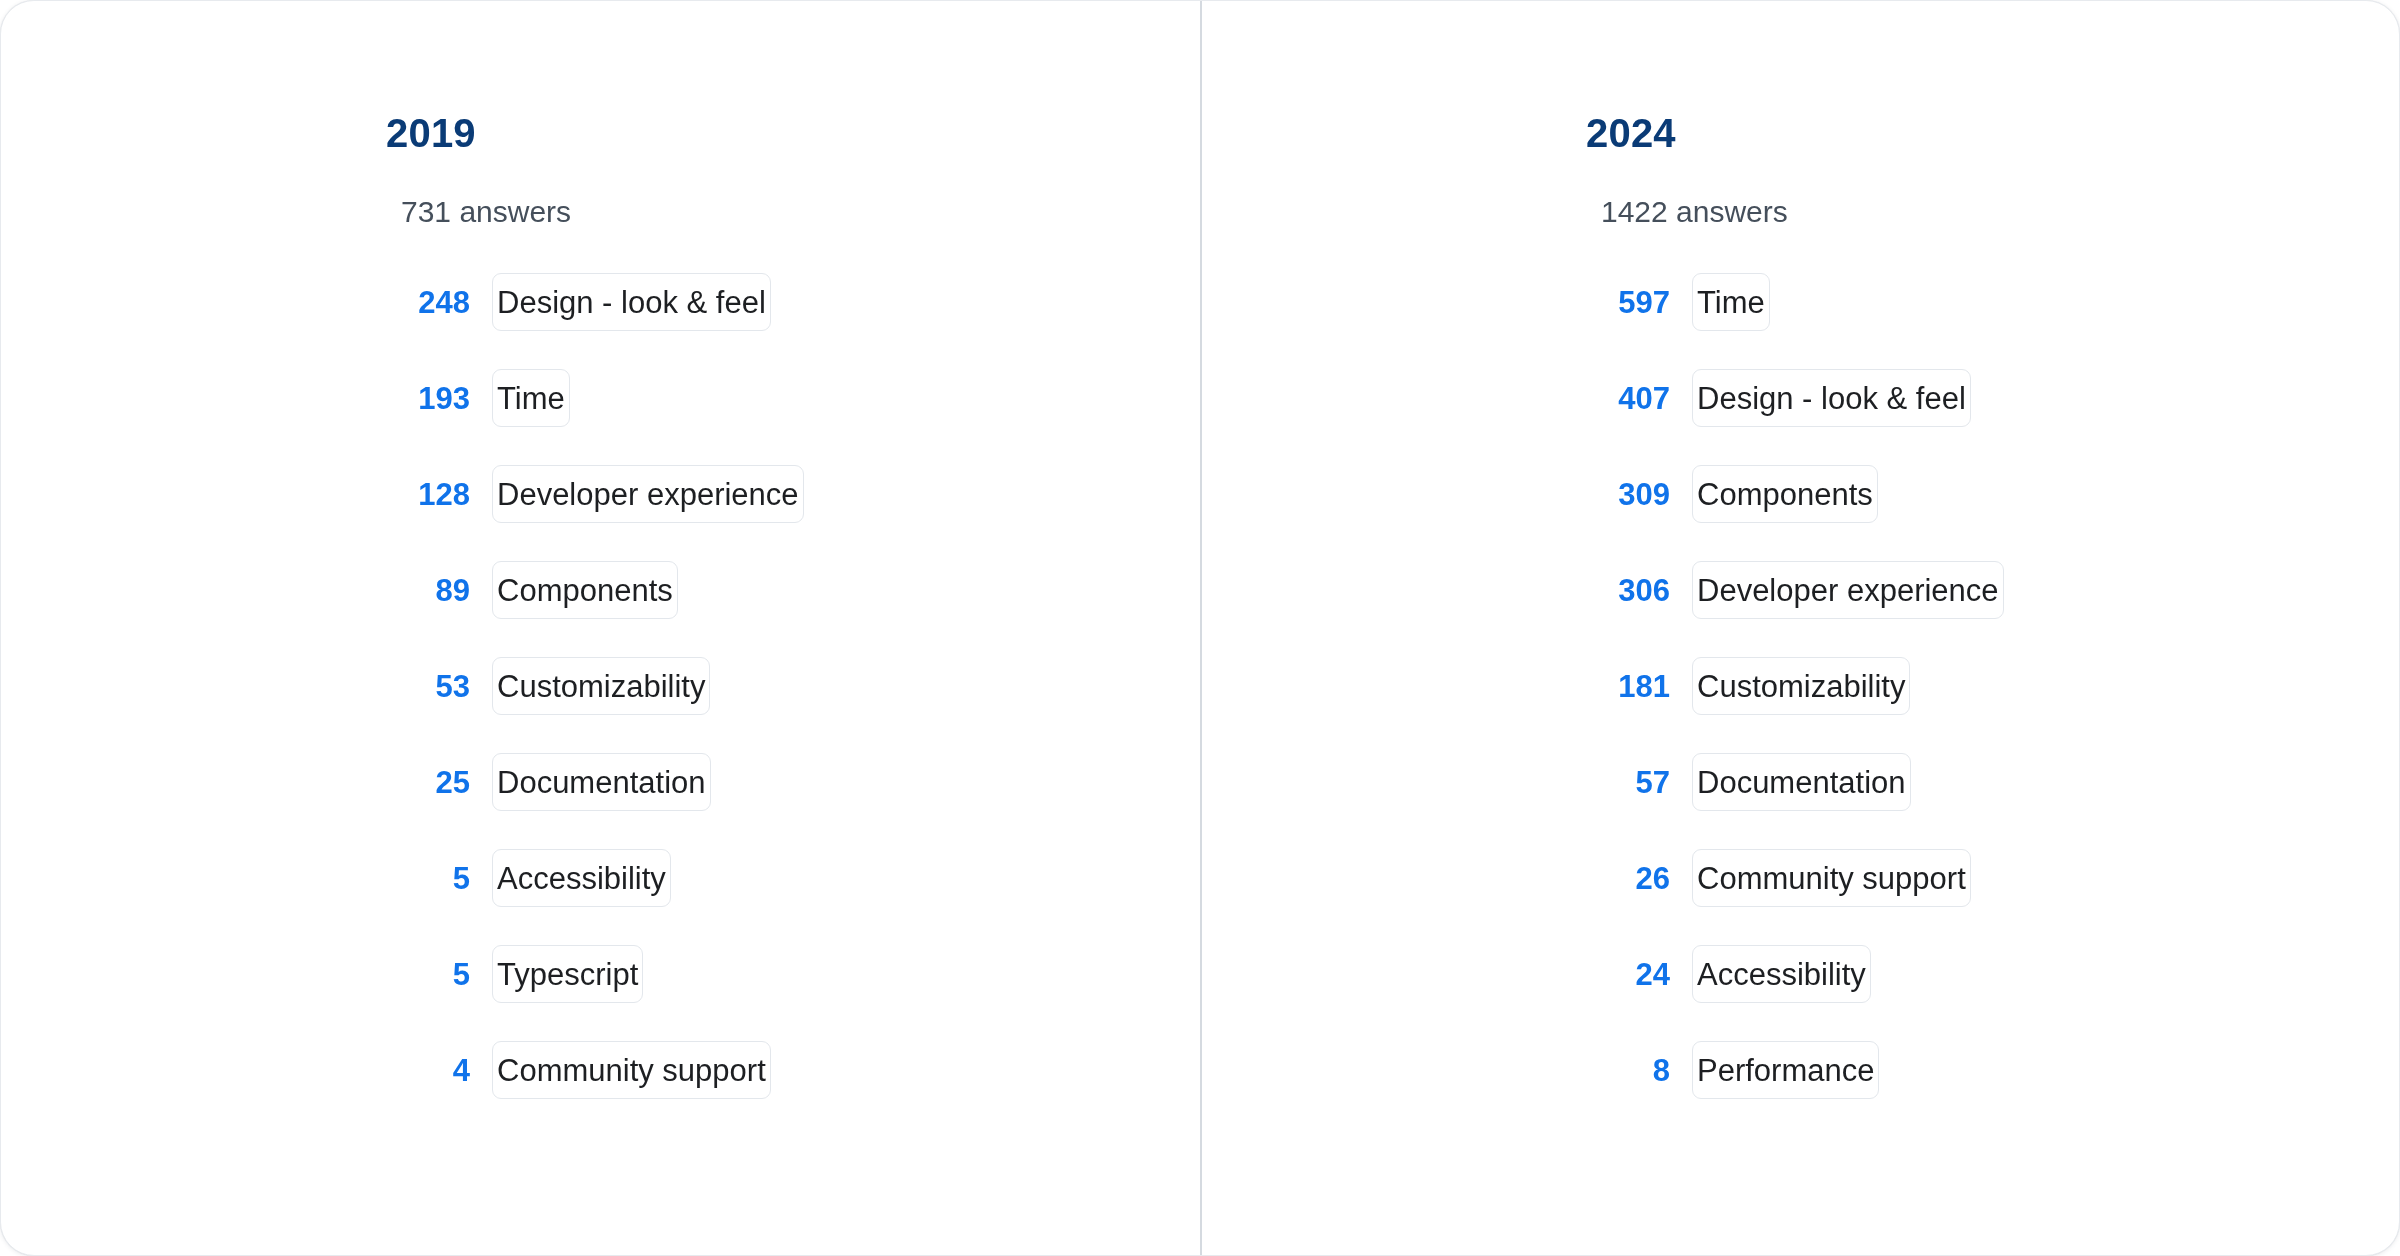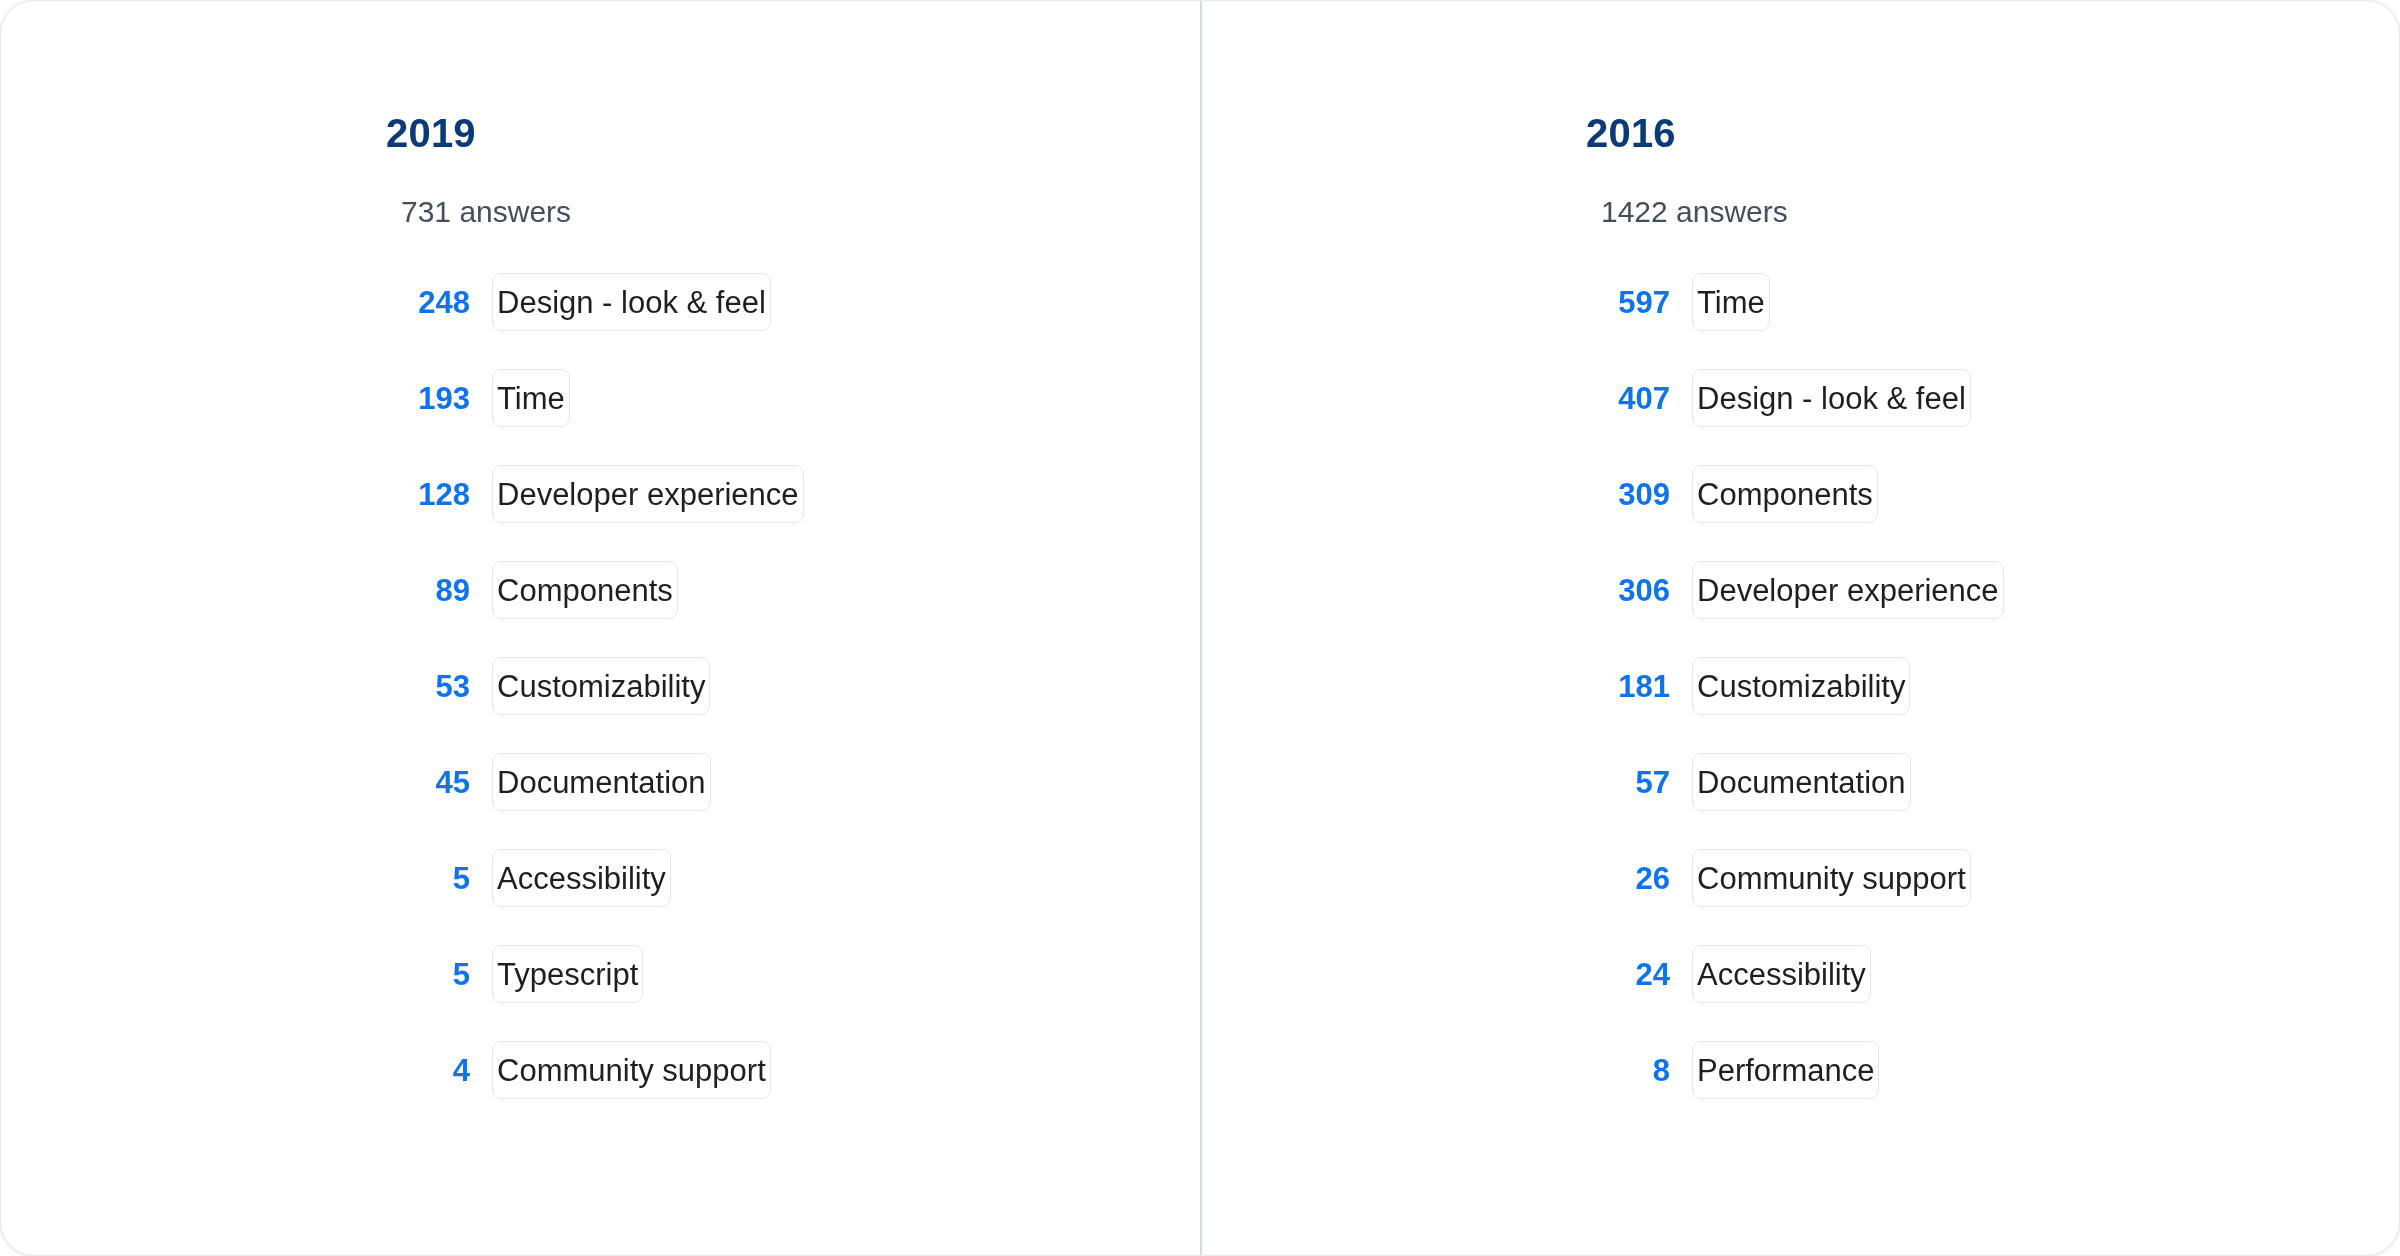--- a/index.html
+++ b/index.html
@@ -153,21 +153,21 @@
           </div>
           <div class="row">
             <span class="row-count">89</span>
             <span class="row-label">Components</span>
           </div>
           <div class="row">
             <span class="row-count">53</span>
             <span class="row-label">Customizability</span>
           </div>
           <div class="row">
-            <span class="row-count">45</span>
+            <span class="row-count">25</span>
             <span class="row-label">Documentation</span>
           </div>
           <div class="row">
             <span class="row-count">5</span>
             <span class="row-label">Accessibility</span>
           </div>
           <div class="row">
             <span class="row-count">5</span>
             <span class="row-label">Typescript</span>
           </div>
@@ -175,21 +175,21 @@
             <span class="row-count">4</span>
             <span class="row-label">Community support</span>
           </div>
         </div>
     </div>
     <div class="panel-divider"></div>
   </section>
 
   <section class="panel panel-right">
     <div class="panel-inner">
-      <h2 class="year-title">2016</h2>
+      <h2 class="year-title">2024</h2>
       <p class="answers-count">1422 answers</p>
       <div class="rows">
           <div class="row">
             <span class="row-count">597</span>
             <span class="row-label">Time</span>
           </div>
           <div class="row">
             <span class="row-count">407</span>
             <span class="row-label">Design - look &amp; feel</span>
           </div>

